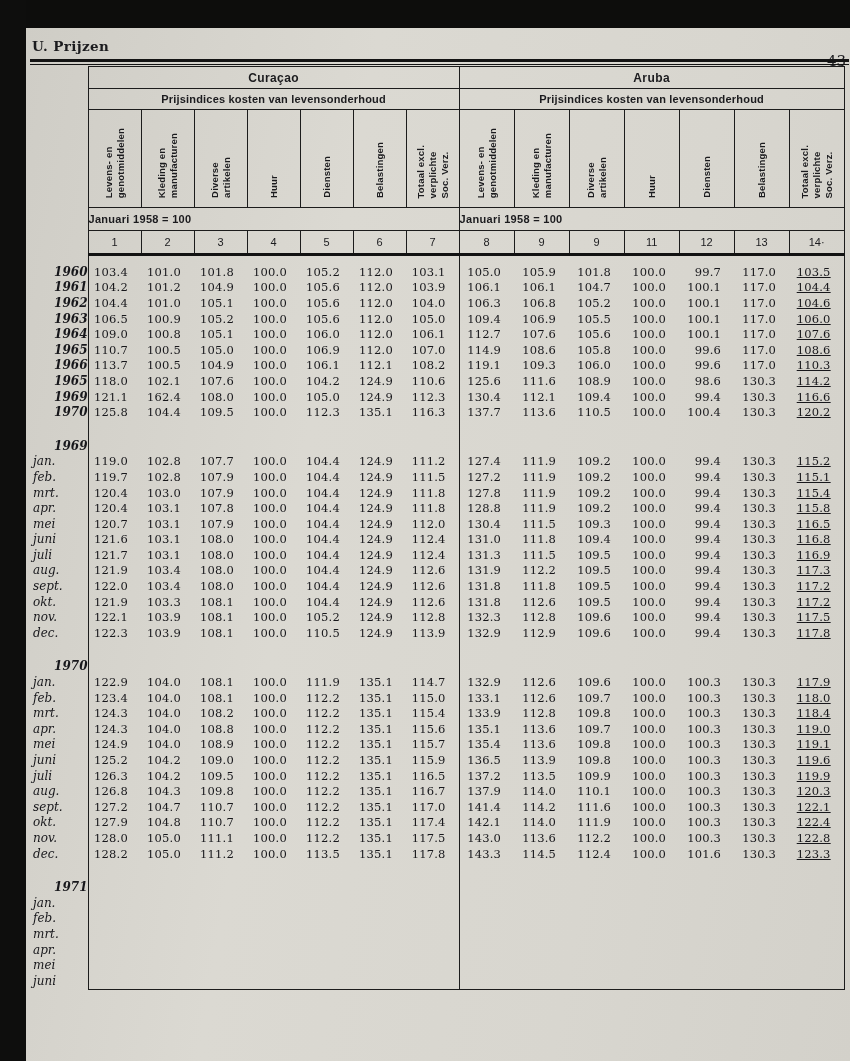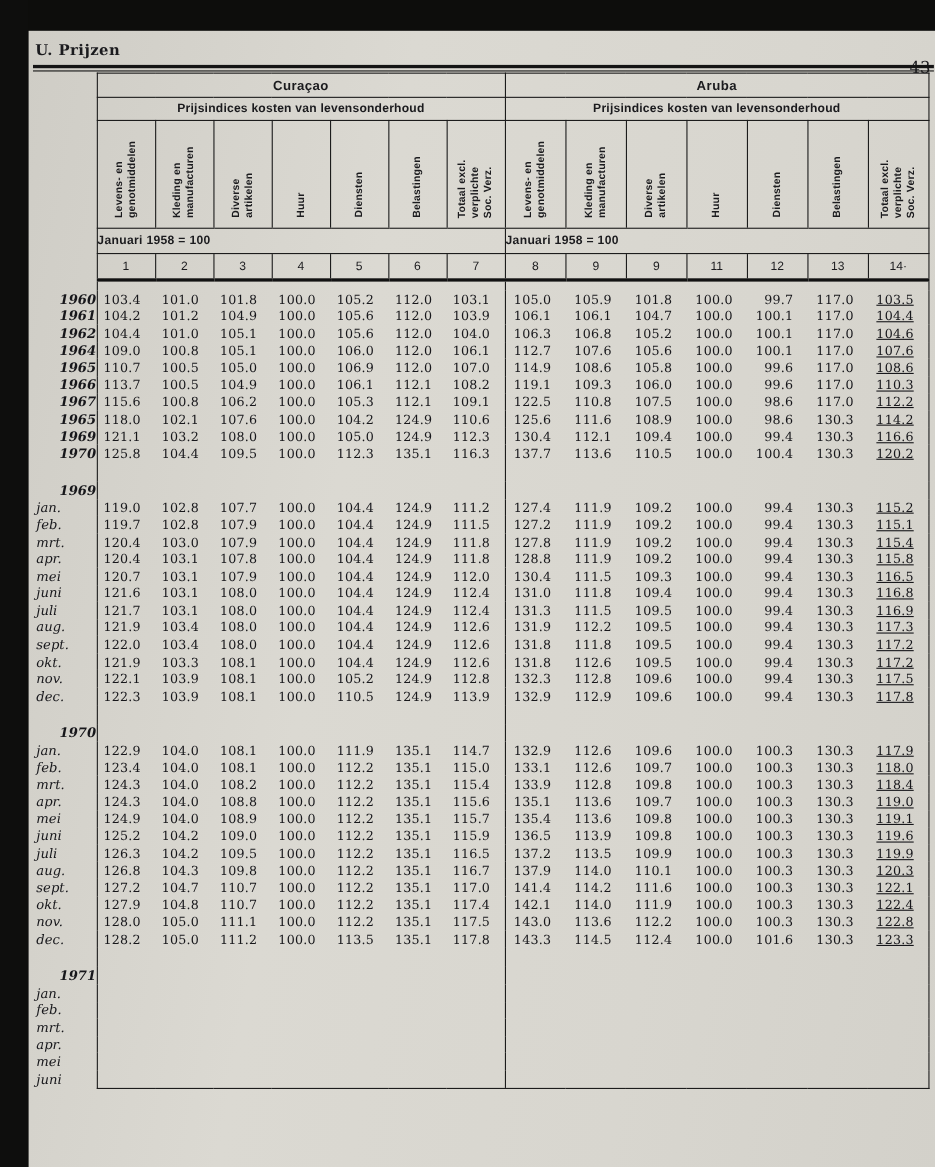--- a/index.html
+++ b/index.html
@@ -253,20 +253,37 @@
           <td class="v c6">104.0</td>
           <td class="v c7">106.3</td>
           <td class="v c8">106.8</td>
           <td class="v c9">105.2</td>
           <td class="v c10">100.0</td>
           <td class="v c11">100.1</td>
           <td class="v c12">117.0</td>
           <td class="v c13">104.6</td>
         </tr>
         <tr class="data-row">
+          <td class="lbl yr">1963</td>
+          <td class="v c0">106.5</td>
+          <td class="v c1">100.9</td>
+          <td class="v c2">105.2</td>
+          <td class="v c3">100.0</td>
+          <td class="v c4">105.6</td>
+          <td class="v c5">112.0</td>
+          <td class="v c6">105.0</td>
+          <td class="v c7">109.4</td>
+          <td class="v c8">106.9</td>
+          <td class="v c9">105.5</td>
+          <td class="v c10">100.0</td>
+          <td class="v c11">100.1</td>
+          <td class="v c12">117.0</td>
+          <td class="v c13">106.0</td>
+        </tr>
+        <tr class="data-row">
           <td class="lbl yr">1964</td>
           <td class="v c0">109.0</td>
           <td class="v c1">100.8</td>
           <td class="v c2">105.1</td>
           <td class="v c3">100.0</td>
           <td class="v c4">106.0</td>
           <td class="v c5">112.0</td>
           <td class="v c6">106.1</td>
           <td class="v c7">112.7</td>
           <td class="v c8">107.6</td>
@@ -304,57 +321,40 @@
           <td class="v c6">108.2</td>
           <td class="v c7">119.1</td>
           <td class="v c8">109.3</td>
           <td class="v c9">106.0</td>
           <td class="v c10">100.0</td>
           <td class="v c11">99.6</td>
           <td class="v c12">117.0</td>
           <td class="v c13">110.3</td>
         </tr>
         <tr class="data-row">
-          <td class="lbl yr">1967</td>
-          <td class="v c0">115.6</td>
-          <td class="v c1">100.8</td>
-          <td class="v c2">106.2</td>
-          <td class="v c3">100.0</td>
-          <td class="v c4">105.3</td>
-          <td class="v c5">112.1</td>
-          <td class="v c6">109.1</td>
-          <td class="v c7">122.5</td>
-          <td class="v c8">110.8</td>
-          <td class="v c9">107.5</td>
-          <td class="v c10">100.0</td>
-          <td class="v c11">98.6</td>
-          <td class="v c12">117.0</td>
-          <td class="v c13">112.2</td>
-        </tr>
-        <tr class="data-row">
           <td class="lbl yr">1965</td>
           <td class="v c0">118.0</td>
           <td class="v c1">102.1</td>
           <td class="v c2">107.6</td>
           <td class="v c3">100.0</td>
           <td class="v c4">104.2</td>
           <td class="v c5">124.9</td>
           <td class="v c6">110.6</td>
           <td class="v c7">125.6</td>
           <td class="v c8">111.6</td>
           <td class="v c9">108.9</td>
           <td class="v c10">100.0</td>
           <td class="v c11">98.6</td>
           <td class="v c12">130.3</td>
           <td class="v c13">114.2</td>
         </tr>
         <tr class="data-row">
           <td class="lbl yr">1969</td>
           <td class="v c0">121.1</td>
-          <td class="v c1">103.2</td>
+          <td class="v c1">162.4</td>
           <td class="v c2">108.0</td>
           <td class="v c3">100.0</td>
           <td class="v c4">105.0</td>
           <td class="v c5">124.9</td>
           <td class="v c6">112.3</td>
           <td class="v c7">130.4</td>
           <td class="v c8">112.1</td>
           <td class="v c9">109.4</td>
           <td class="v c10">100.0</td>
           <td class="v c11">99.4</td>

